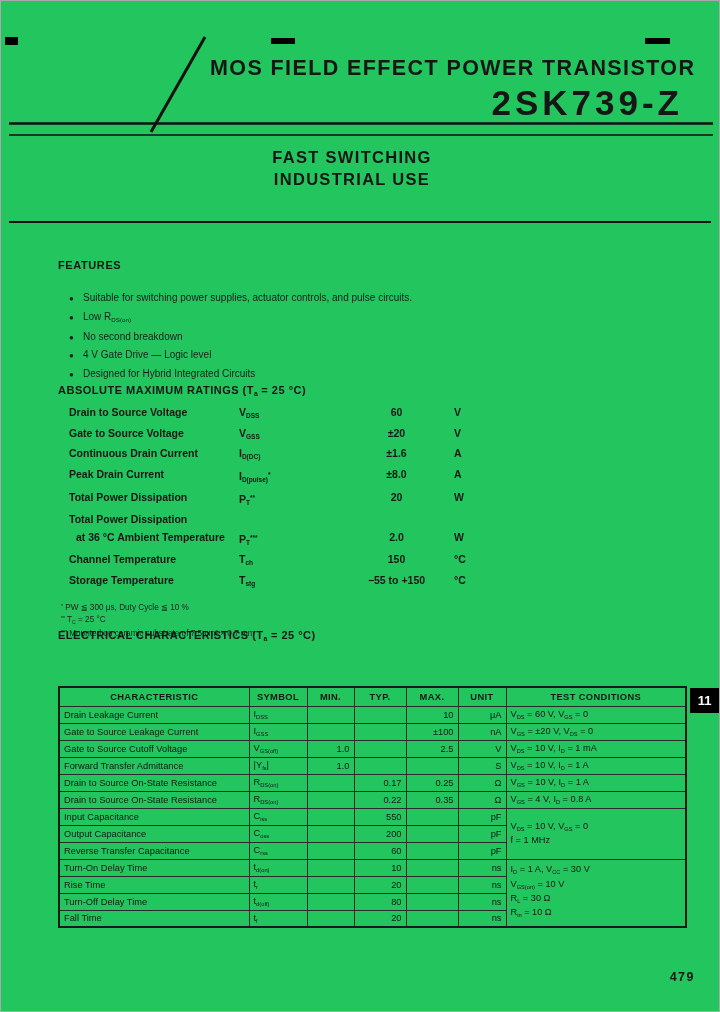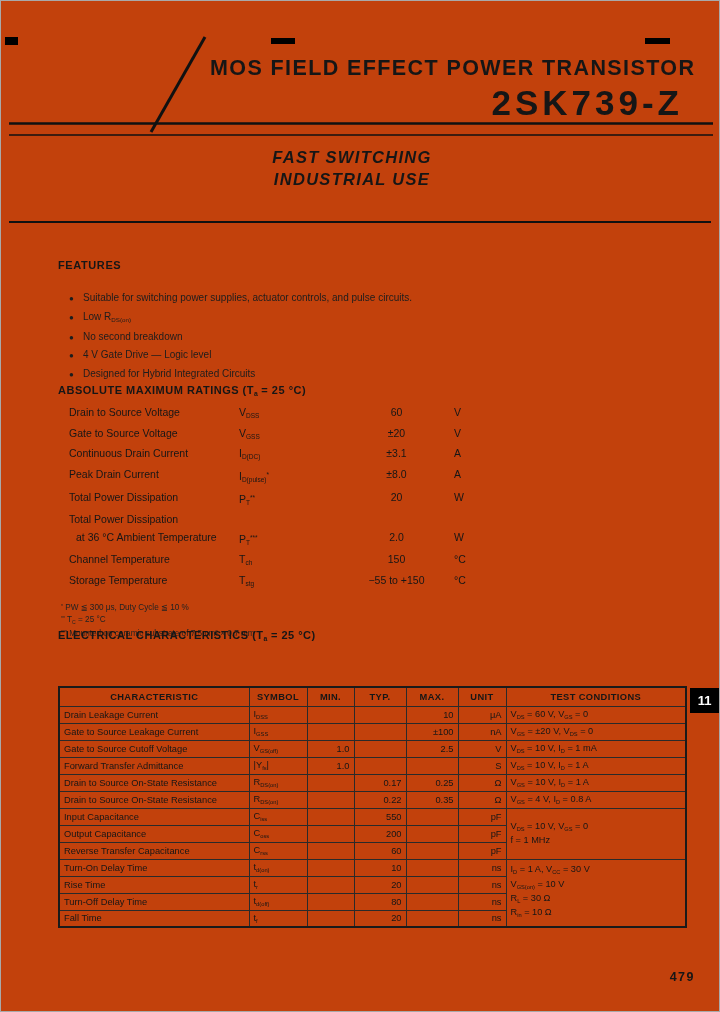--- a/index.html
+++ b/index.html
@@ -1,42 +1,42 @@
 <!DOCTYPE html>
 <html><head>
 <meta charset="utf-8">
 <style>
   * { margin:0; padding:0; box-sizing:border-box; }
   html,body { width:720px; height:1012px; }
   body { font-family:"Liberation Sans", sans-serif; background:#ffffff; color:#161616; }
-  .page { position:relative; width:720px; height:1012px; background:#c2410c; border:1px solid #a9a9a9; overflow:hidden; }
+  .page { position:relative; width:720px; height:1012px; background:#22c55e; border:1px solid #a9a9a9; overflow:hidden; }
 
   .reg-mark { position:absolute; background:#000; }
   .reg-left  { left:4px;  top:36px; width:13px; height:8px; }
   .reg-mid   { left:270px; top:37px; width:24px; height:6px; }
   .reg-right { left:644px; top:37px; width:25px; height:6px; }
 
   .header-lines { position:absolute; left:0; top:0; }
 
   .doc-category { position:absolute; left:209px; top:55px; font-size:21.5px; font-weight:700; letter-spacing:1.4px; white-space:nowrap; }
   .part-number  { position:absolute; right:36px; top:82px; font-size:35px; font-weight:700; letter-spacing:4px; white-space:nowrap; }
 
-  .subtitle { position:absolute; left:0; right:16px; top:146px; text-align:center; font-size:16.5px; font-weight:700; letter-spacing:1.3px; line-height:21.5px;font-style:italic; }
+  .subtitle { position:absolute; left:0; right:16px; top:146px; text-align:center; font-size:16.5px; font-weight:700; letter-spacing:1.3px; line-height:21.5px; }
 
   .rule-mid { position:absolute; left:8px; right:8px; top:220px; height:2px; background:#111; }
 
   .features { position:absolute; left:57px; top:258px; width:560px; }
   .features-title { font-size:11px; font-weight:700; letter-spacing:0.6px; margin-bottom:18px; }
   .feat-item { display:flex; align-items:baseline; line-height:17.5px; font-size:10px; color:#1d1d1d; }
   .feat-item .bullet { width:14px; margin-left:11px; font-size:8px; flex:none; }
 
   .amr { position:absolute; left:57px; top:383px; width:600px; }
   .amr-title { font-size:11px; font-weight:700; letter-spacing:0.5px; }
   .amr-grid { margin-left:11px; margin-top:7px; display:grid; grid-template-columns:170px 100px 115px 62px; font-size:10.5px; }
-  .amr-grid > div { line-height:17.7px; white-space:nowrap; overflow:hidden; }
+  .amr-grid > div { line-height:17.7px; white-space:nowrap; overflow:hidden;font-weight:bold; }
   .r-val { text-align:center; }
   .indent { padding-left:7px; }
 
   .notes { margin-left:3px; margin-top:8px; font-size:8.2px; line-height:10px; color:#222; }
 
   .echar { position:absolute; left:57px; top:628px; }
   .echar-title { font-size:11px; font-weight:700; letter-spacing:0.5px; margin-bottom:7px; }
   table { border-collapse:collapse; width:627px; table-layout:fixed; font-size:9.3px; border:2px solid #1a1a1a;margin-top:44px; }
   th, td { border:1px solid #2a2a2a; padding:0 4px; height:17px; white-space:nowrap; overflow:hidden; vertical-align:middle; }
   th { height:19px; font-weight:700; text-align:center; letter-spacing:0.4px; font-size:9.3px; }
@@ -108,21 +108,21 @@
       <div class="r-val">60</div>
       <div class="r-unit">V</div>
 
       <div class="r-name">Gate to Source Voltage</div>
       <div class="r-sym">V<sub>GSS</sub></div>
       <div class="r-val">±20</div>
       <div class="r-unit">V</div>
 
       <div class="r-name">Continuous Drain Current</div>
       <div class="r-sym">I<sub>D(DC)</sub></div>
-      <div class="r-val">±3.1</div>
+      <div class="r-val">±1.6</div>
       <div class="r-unit">A</div>
 
       <div class="r-name">Peak Drain Current</div>
       <div class="r-sym">I<sub>D(pulse)</sub><sup>*</sup></div>
       <div class="r-val">±8.0</div>
       <div class="r-unit">A</div>
 
       <div class="r-name">Total Power Dissipation</div>
       <div class="r-sym">P<sub>T</sub><sup>**</sup></div>
       <div class="r-val">20</div>

